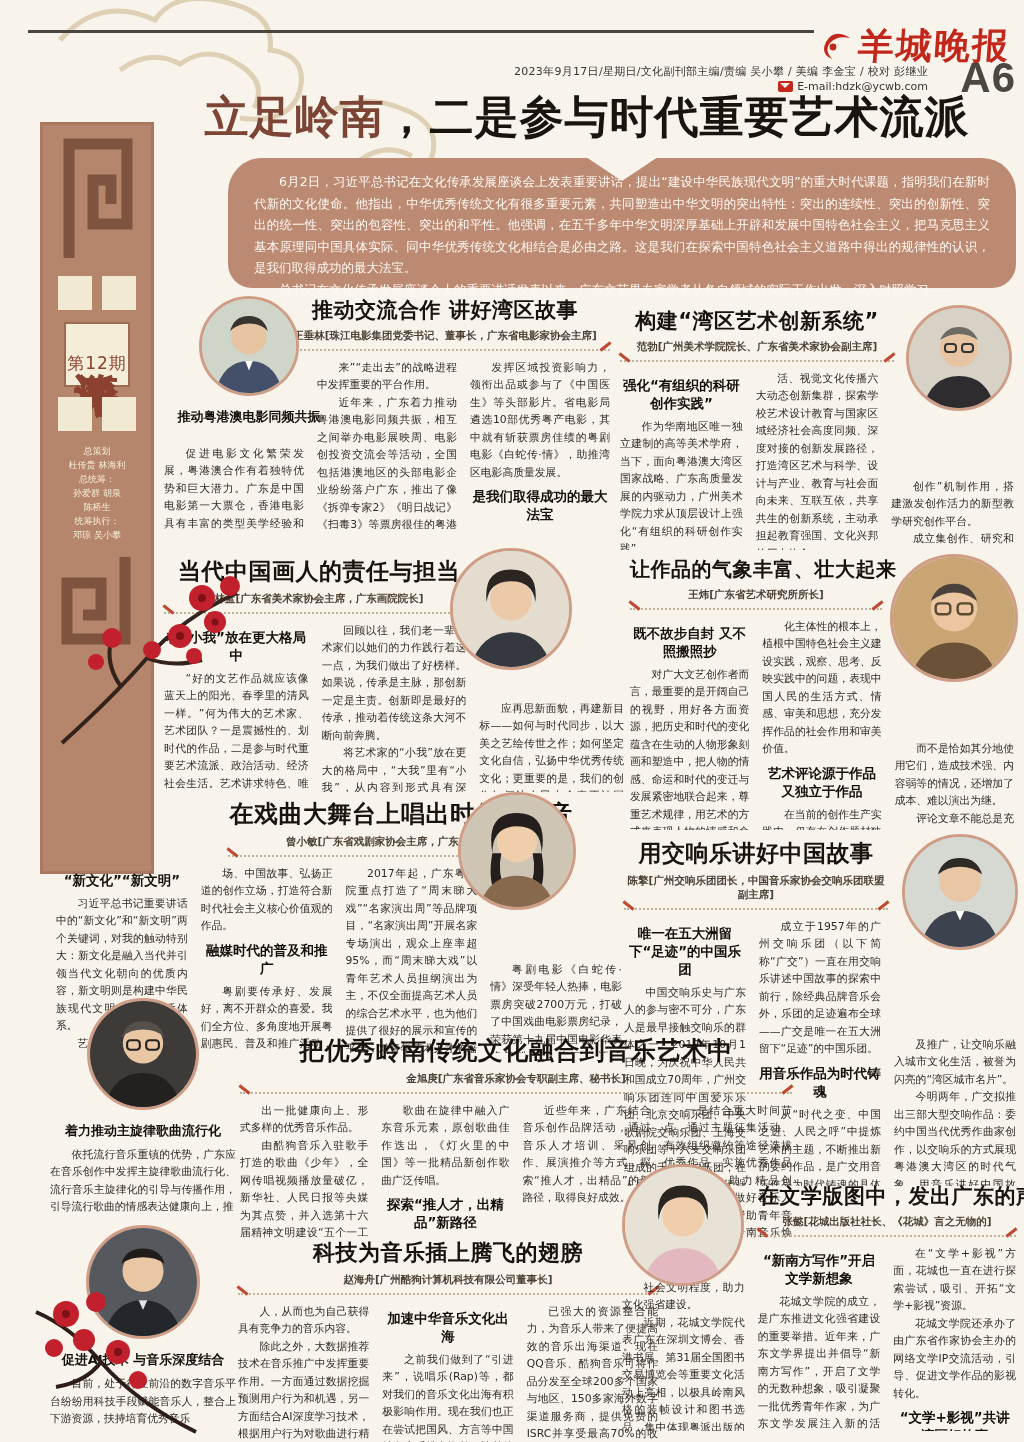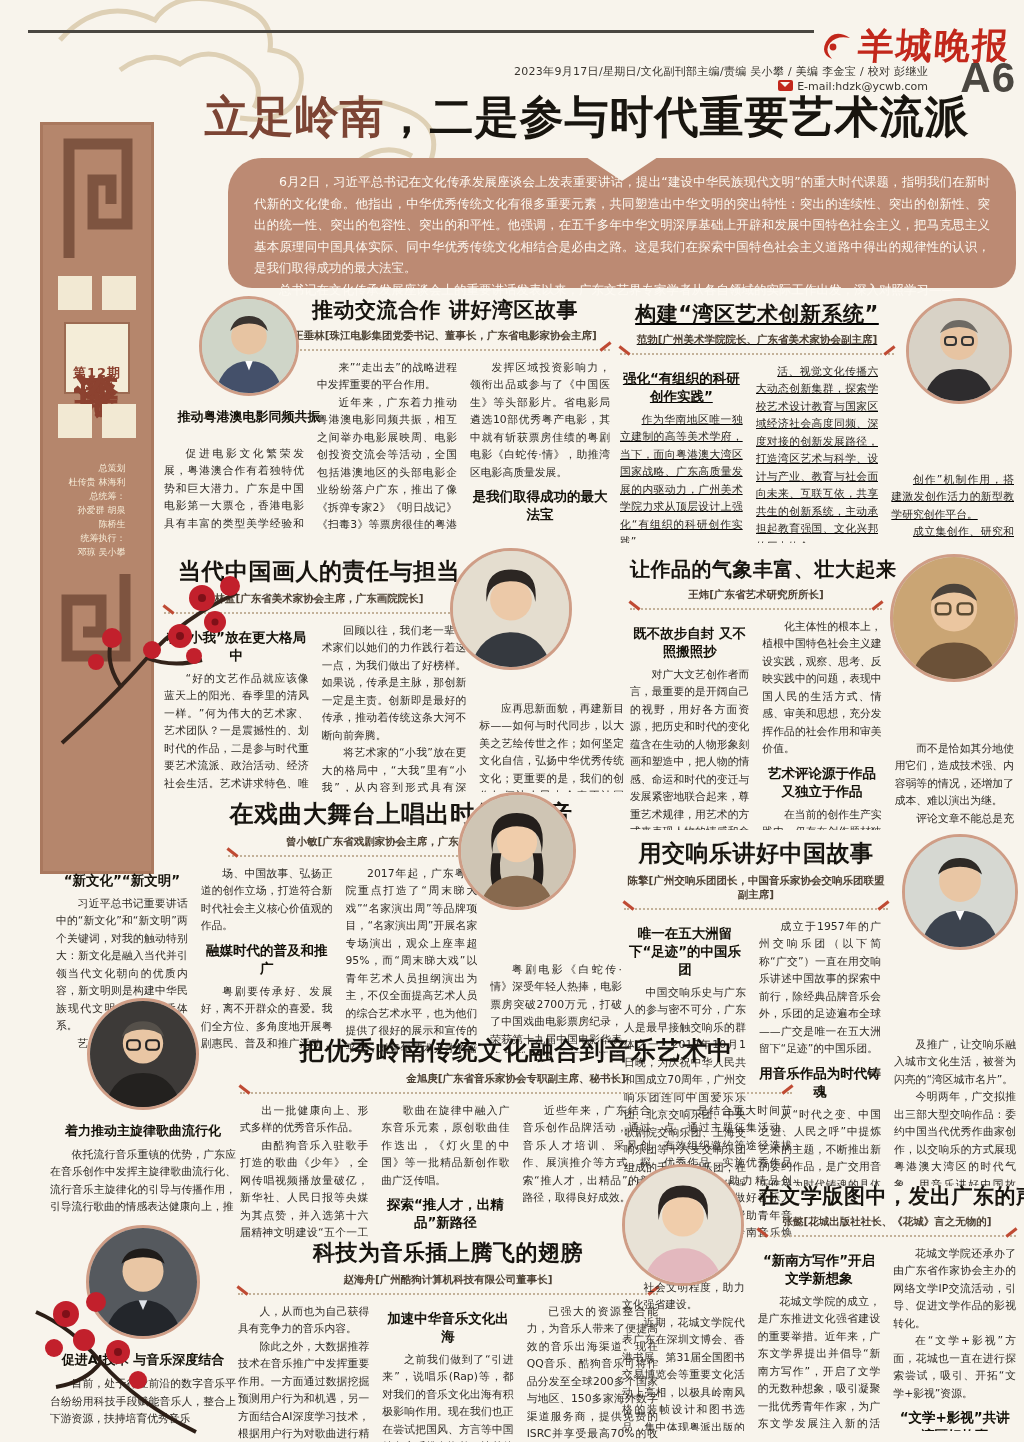--- a/index.html
+++ b/index.html
@@ -8,43 +8,43 @@
   .page { position:relative; width:1024px; height:1442px; margin:0 auto;
           background:#f8f4ec; overflow:hidden; }
 
   
   .topline { position:absolute; left:28px; top:30px; width:786px; height:3px; background:#4a4741; }
   .logo { position:absolute; right:14px; top:22px; display:flex; align-items:center; gap:4px; }
   .logo-text { font-size:36px; font-weight:900; color:#c2271b; transform:skewX(-4deg); letter-spacing:2px; }
   .dateline { position:absolute; right:96px; top:64px; width:620px; text-align:right;
               font-size:11px; color:#38342e; letter-spacing:.3px; }
   .emailline { position:absolute; right:96px; top:80px; font-size:11px; color:#38342e;
-               display:flex; gap:4px; }
+               display:flex; align-items:center; gap:4px; }
   .env { display:inline-block; width:15px; height:11px; background:#c2271b; border-radius:2px; position:relative; }
   .env::after { content:""; position:absolute; left:2px; top:2px; border-left:5.5px solid transparent;
                 border-right:5.5px solid transparent; border-top:5px solid #f8f4ec; }
   .pageno { position:absolute; right:8px; top:54px; font-size:42px; font-weight:bold; color:#4b4741;
             font-family:"Liberation Sans",sans-serif; letter-spacing:1px; }
 
   
   .clouds { position:absolute; left:0; top:0; pointer-events:none; }
 
   
   .banner { position:absolute; left:40px; top:122px; width:114px; height:752px;
             background:#b5866c; box-shadow:inset 0 0 0 3px #a9785e; display:flex;
             flex-direction:column; align-items:center; }
   .banner .keytop, .banner .keybot { flex:0 0 auto; margin:10px 0 6px; }
   .sqrow { display:flex; gap:10px; margin:6px 0; }
   .sq { width:34px; height:34px; background:#f2e9d3; }
   .vpanel { width:62px; background:#f4edd8; margin:8px 0 6px; padding:14px 0 10px;
             display:flex; flex-direction:column; align-items:center; box-shadow:0 0 0 2px #9c6b52; }
   .vtitle { writing-mode:vertical-rl; text-orientation:upright; font-size:44px; line-height:1.18;
             font-weight:900; color:#8c4230; font-family:"DejaVu Serif","Liberation Serif",serif; }
-  .issue { margin-top:26px; font-size:13px; color:#8c4230; font-weight:bold; letter-spacing:1px; }
-  .credits { margin-top:18px; font-size:9px; line-height:1.55; color:#f6ecd7; text-align:right; }
+  .issue { margin-top:14px; font-size:17px; color:#8c4230; font-weight:normal; letter-spacing:1px; }
+  .credits { margin-top:8px; font-size:9px; line-height:1.55; color:#f6ecd7; text-align:center; }
 
   
   .mainhead { position:absolute; left:158px; top:88px; width:858px; text-align:center;
               font-size:44px; font-weight:900; letter-spacing:1px; white-space:nowrap; }
   .mainhead .acc { color:#7c4434; }
   .mainhead .rest { color:#18150f; }
   .intro { position:absolute; left:228px; top:158px; width:788px; height:130px;
            background:#bc8a73; border-radius:34px 34px 24px 24px; padding:13px 26px 10px;
            color:#fdf9f2; }
   .intro::before { content:""; position:absolute; top:-1px; left:50%; transform:translateX(-50%);
@@ -74,21 +74,21 @@
   .pwrap .portrait { position:relative; display:inline-block; }
   .pcap { margin-top:8px; font-size:13px; font-weight:900; color:#141109; line-height:1.35; }
   .side-p { margin-top:6px; font-size:10.8px; line-height:1.62; color:#2e2a25;
             text-indent:2em; text-align:justify; }
 
   
   .a-film   { left:164px; top:296px; width:446px; }
   .a-film .art-head { margin-left:116px; }
   .a-film .art-title { font-size:21px; }
   .a-film .body { height:170px; }
-  .a-art    { left:620px; top:300px; width:394px;text-decoration:underline; }
+  .a-art    { left:620px; top:307px; width:394px; }
   .a-art .art-head { margin-right:120px; }
   .a-art .art-title { font-size:21px; }
   .a-art .body { height:180px; }
   .a-paint  { left:164px; top:556px; width:460px; }
   .a-paint .art-head { margin-right:150px; }
   .a-paint .art-title { font-size:23px; }
   .a-paint .body { height:170px; }
   .a-crit   { left:630px; top:556px; width:384px; }
   .a-crit .art-head { margin-right:132px; }
   .a-crit .art-title { font-size:20px; }
@@ -480,22 +480,22 @@
         <div class="col">
           <div style="height: 34px;"></div>
           <p>社会文明程度，助力文化强省建设。</p>
           <p>近期，花城文学院代表广东在深圳文博会、香港书展、第31届全国图书交易博览会等重要文化活动上亮相，以极具岭南风格的装帧设计和图书选品，集中体现粤派出版的深厚底蕴，让全国读者认识了“花城”品牌。</p>
         </div>
         <div class="col">
           <div class="sub">“新南方写作”开启文学新想象</div>
           <p>花城文学院的成立，是广东推进文化强省建设的重要举措。近年来，广东文学界提出并倡导“新南方写作”，开启了文学的无数种想象，吸引凝聚一批优秀青年作家，为广东文学发展注入新的活力，文学与影视在这里实现双向奔赴。</p>
         </div>
         <div class="col">
+          <p>在“文学+影视”方面，花城也一直在进行探索尝试，吸引、开拓“文学+影视”资源。</p>
           <p>花城文学院还承办了由广东省作家协会主办的网络文学IP交流活动，引导、促进文学作品的影视转化。</p>
-          <p>在“文学+影视”方面，花城也一直在进行探索尝试，吸引、开拓“文学+影视”资源。</p>
           <div class="sub">“文学+影视”共讲湾区好故事</div>
         </div>
       </div>
   </div>
 
   <div class="leftrail">
     <div class="portrait" style="width:112px;height:112px">
       <svg viewBox="0 0 100 100">
           <rect width="100" height="100" fill="#3d3a38"></rect>
           <circle cx="50" cy="40" r="19" fill="#e9c6a4"></circle>

